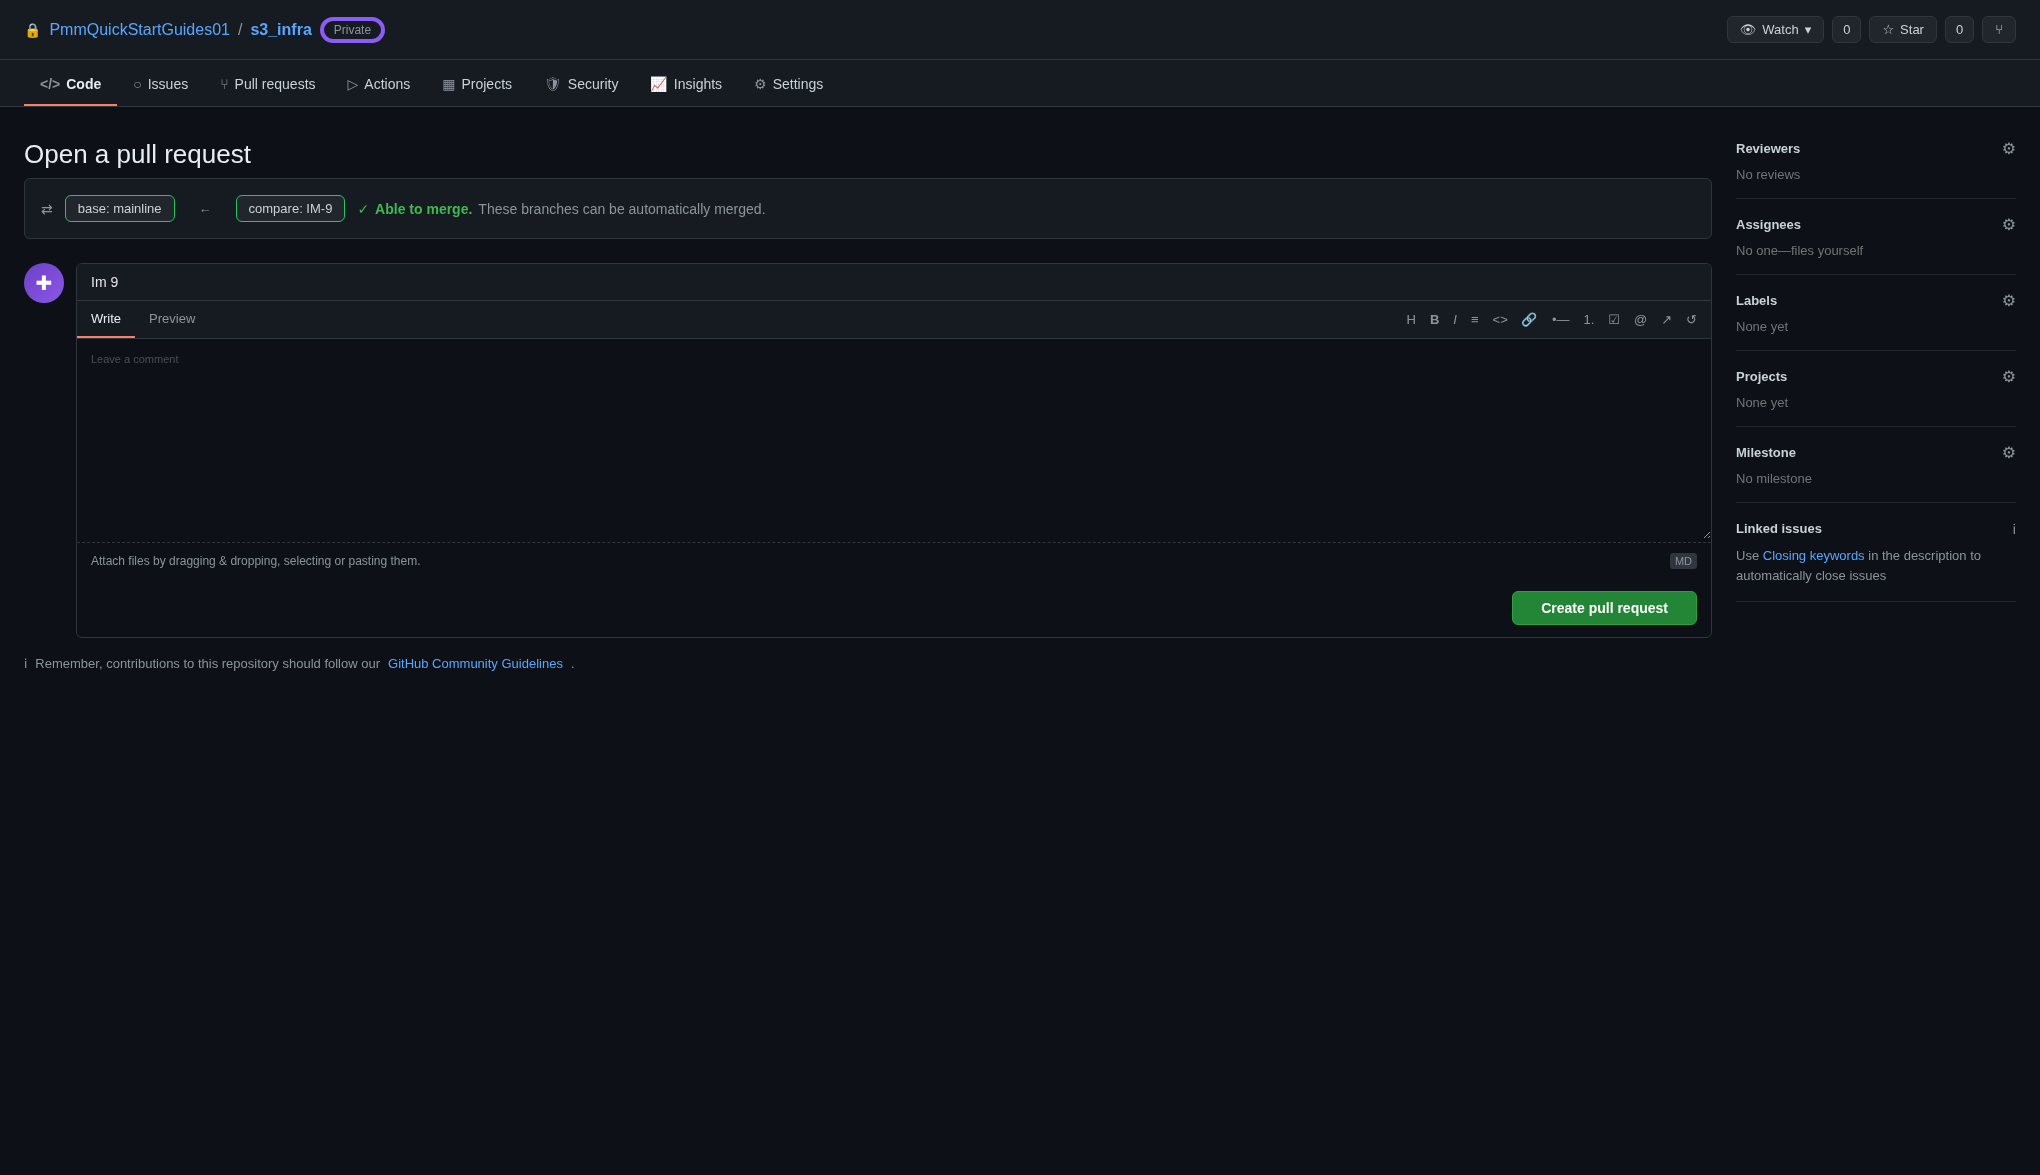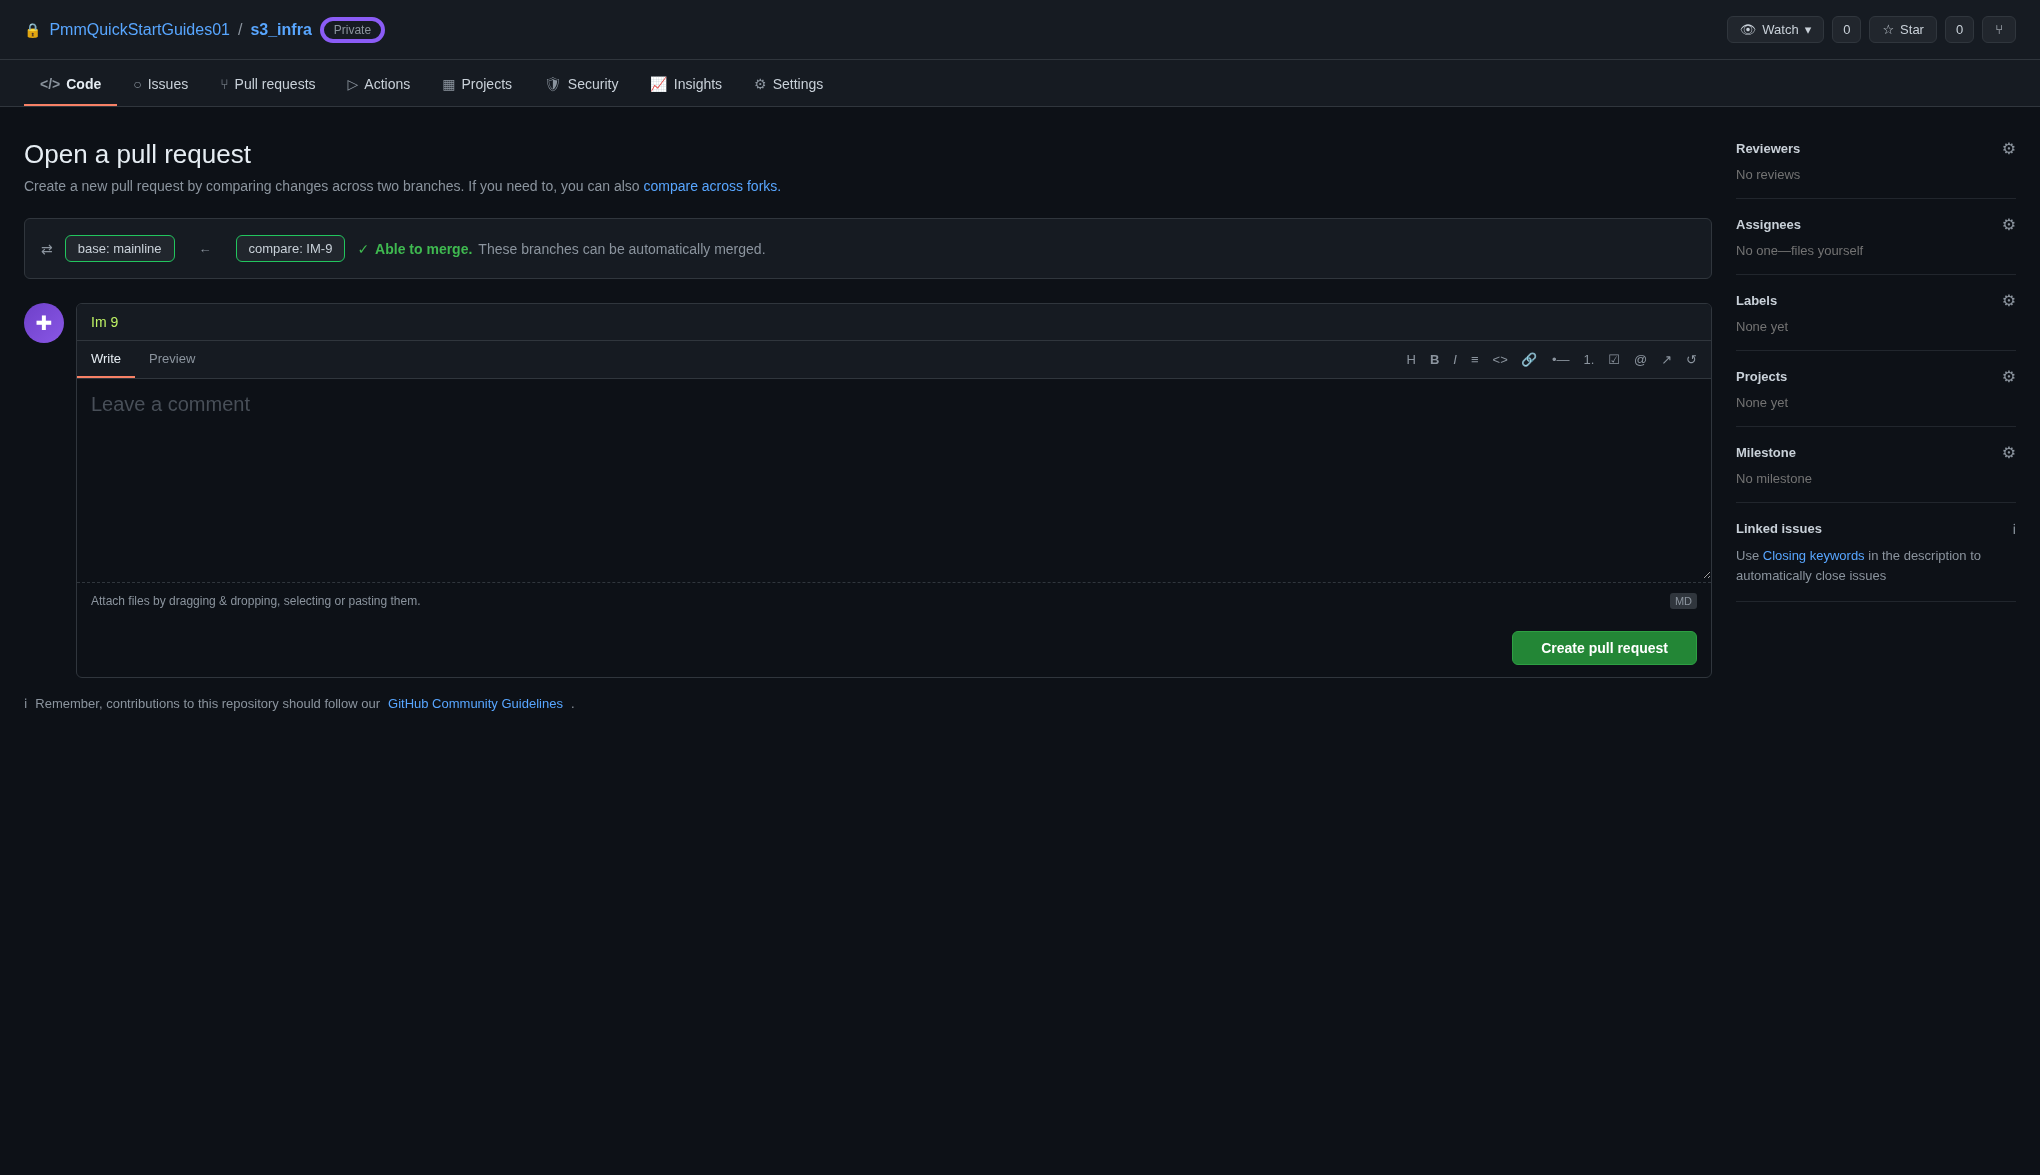--- a/index.html
+++ b/index.html
@@ -185,21 +185,21 @@
       border-radius: 6px;
       background: #0d1117;
       overflow: hidden;
     }
 
     .pr-title-input {
       width: 100%;
       background: #161b22;
       border: none;
       border-bottom: 1px solid #30363d;
-      color: #bef264;
+      color: #e5e5e5;
       font-size: 14px;
       padding: 10px 14px;
       outline: none;
     }
     .editor-tab {
       padding: 10px 14px;
       font-size: 13px;
       cursor: pointer;
       color: #8b949e;
       border-bottom: 2px solid transparent;
@@ -233,21 +233,21 @@
       align-items: center;
       gap: 2px;
       padding-right: 8px;
     }
 
     .comment-textarea {
       width: 100%;
       background: #0d1117;
       border: none;
       color: #8b949e;
-      font-size: 20px;
+      font-size: 11px;
       padding: 14px;
       min-height: 200px;
       resize: vertical;
       outline: none;
       font-family: inherit;
     }
     .comment-textarea::placeholder { color: #484f58; }
 
     .attach-area {
       border-top: 1px dashed #30363d;
@@ -411,24 +411,20 @@
   </a>
   <a class="nav-tab">
     <span class="nav-tab-icon">⚙</span>
     <span>Settings</span>
   </a>
 </nav>
 
 <div class="main-content">
   <div class="content-left">
     <h1 class="page-title">Open a pull request</h1>
-    <p class="page-subtitle">
-      <span>Create a new pull request by comparing changes across two branches. If you need to, you can also</span>
-      <a class="compare-link">compare across forks.</a>
-    </p>
 
     <div class="branch-selector-area">
       <span class="compare-icon">⇄</span>
       <button class="branch-btn">base: mainline</button>
       <button class="branch-btn" style="background:none; border:none; color:#8b949e;">←</button>
       <button class="branch-btn">compare: IM-9</button>
       <div class="merge-status">
         <span class="check-icon">✓</span>
         <span class="able-to-merge">Able to merge.</span>
         <span class="merge-text">These branches can be automatically merged.</span>

